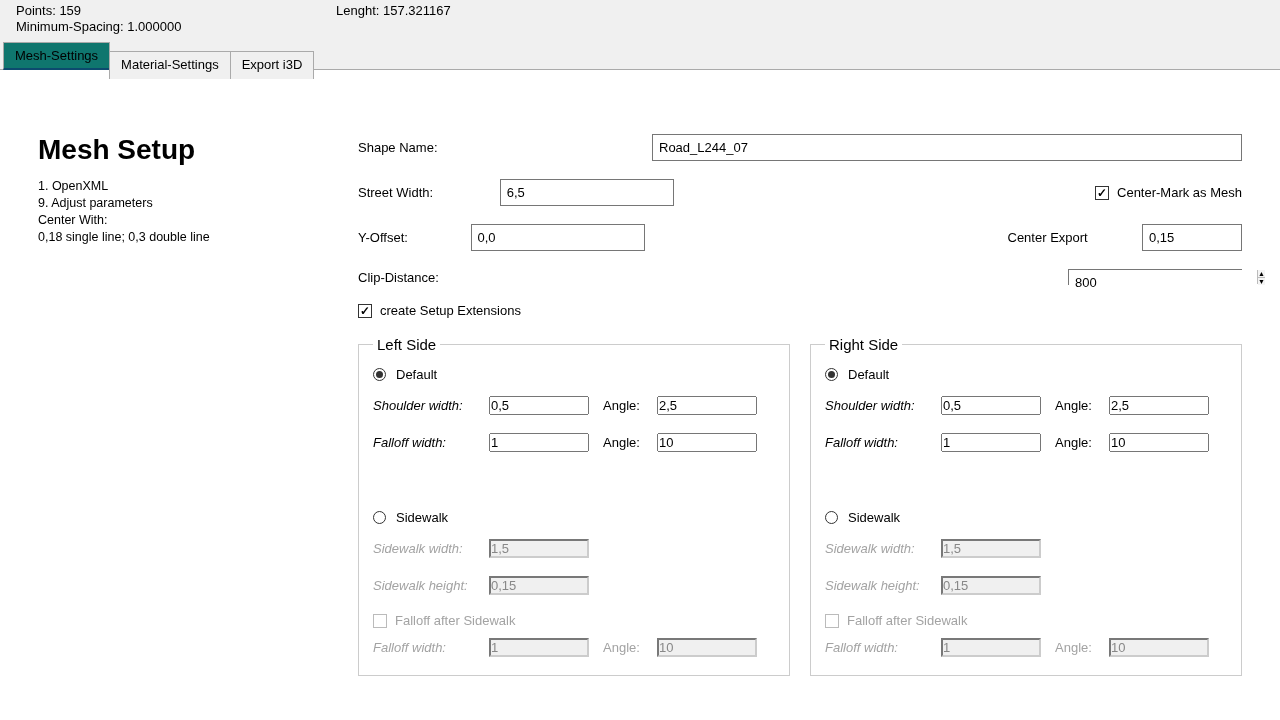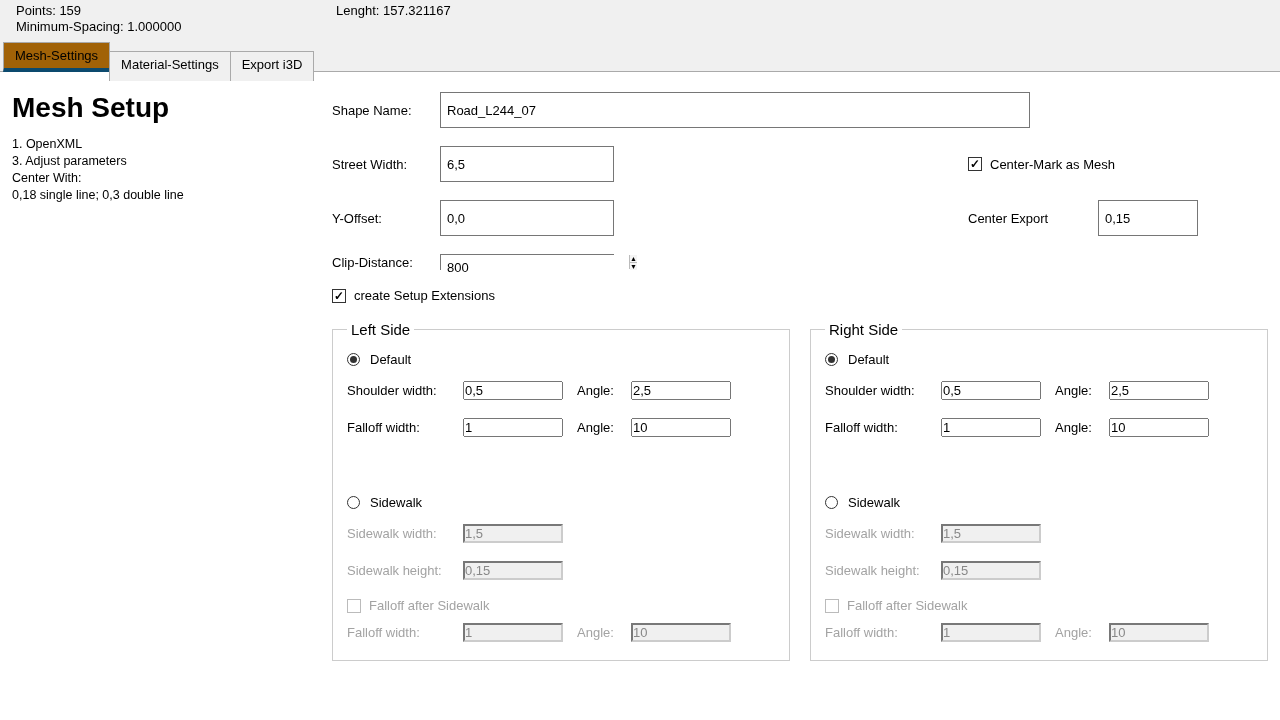--- a/index.html
+++ b/index.html
@@ -2,50 +2,50 @@
 <html><head>
 <meta charset="utf-8">
 <style>
 * { box-sizing: border-box; margin: 0; padding: 0; font-family: "Segoe UI", Tahoma, sans-serif; font-size: 13px; color: #000; }
 body { background: #fff; }
 .header-bar { background: #f0f0f0; padding: 3px 16px 6px; }
 .info-line { margin-bottom: 1px; display: flex; }
 .info-cell { width: 320px; }
 .tab-strip { background: #f0f0f0; display: flex; padding-left: 3px; border-bottom: 1px solid #aaa; }
 .tab { padding: 5px 11px; border: 1px solid #aaa; border-bottom: none; background: #f0f0f0; margin-right: -1px; cursor: pointer; position: relative; top: 10px; }
-.tab.active { background: #a16207; top: 1px; border-bottom: 4px solid #0c4a6e; }
-.content { background: #fff; padding: 20px 12px; display: flex; }
+.tab.active { background: #0f766e; top: 1px; border-bottom: 2px solid #0c4a6e; }
+.content { background: #fff; padding: 20px 38px; display: flex; margin-top: 44px; }
 .left-col { width: 320px; }
 .left-col h1 { font-size: 28px; font-weight: bold; margin-bottom: 12px; }
 .tips p { font-size: 12.5px; line-height: 17px; }
 .right-col { flex: 1; }
-.row { display: flex; align-items: center; margin-bottom: 18px; }
+.row { display: flex; align-items: center; margin-bottom: 18px; justify-content: space-between; }
 .lbl { width: 108px; }
-.row input[type="text"] { height: 36px; border: 1px solid #767676; padding: 0 6px; font-size: 13px; }
+.row input[type="text"] { height: 27px; border: 1px solid #767676; padding: 0 6px; font-size: 13px; }
 .wide { width: 590px; }
 .med { width: 174px; }
 .short { width: 100px; }
 .spacer { width: 354px; display: inline-block; }
 .spinner-wrap { display: flex; width: 174px; border: 1px solid #767676; height: 16px; }
 .spinner-wrap input { border: none !important; flex: 1; height: 24px !important; }
 .spinbtns { width: 17px; border-left: 1px solid #bbb; display: flex; flex-direction: column; }
 .spinbtns div { flex: 1; display: flex; align-items: center; justify-content: center; font-size: 7px; cursor: pointer; background: #f4f4f4; }
 .spinbtns div:first-child { border-bottom: 1px solid #bbb; }
 .cb-wrap { display: flex; align-items: center; gap: 8px; }
 .cb { width: 14px; height: 14px; border: 1px solid #333; display: flex; align-items: center; justify-content: center; cursor: pointer; }
 .cb.checked::after { content: "✓"; font-size: 12px; line-height: 1; font-weight: bold; }
 .cb.disabled { border-color: #bbb; }
 .fieldset-row { display: flex; gap: 20px; }
 fieldset { border: 1px solid #ccc; padding: 8px 14px 18px; flex: 1; }
 legend { padding: 0 4px; font-size: 15px; }
 .radio-row { display: flex; align-items: center; gap: 10px; margin-bottom: 14px; margin-top: 6px; }
 .radio { width: 13px; height: 13px; border: 1px solid #333; border-radius: 50%; display: flex; align-items: center; justify-content: center; cursor: pointer; }
 .radio.selected::after { content: ""; width: 7px; height: 7px; border-radius: 50%; background: #333; }
 .fs-row { display: flex; align-items: center; margin-bottom: 18px; }
-.fs-lbl { width: 116px; }
+.fs-lbl { width: 116px; font-style: italic; }
 .fs-lbl2 { width: 54px; text-align: left; margin-left: 14px; }
 .disabled-txt { color: #a3a3a3; }
 input.disabled { background: #f0f0f0; border-color: #ccc; color: #888; }
 .section-gap { height: 34px; }
 </style>
 </head>
 <body>
 
 <div class="header-bar">
   <div class="info-line">
@@ -61,21 +61,21 @@
   <div class="tab active">Mesh-Settings</div>
   <div class="tab">Material-Settings</div>
   <div class="tab">Export i3D</div>
 </div>
 
 <div class="content">
   <div class="left-col">
     <h1>Mesh Setup</h1>
     <div class="tips">
       <p>1. OpenXML</p>
-      <p>3. Adjust parameters</p>
+      <p>9. Adjust parameters</p>
       <p>Center With:</p>
       <p>0,18 single line; 0,3 double line</p>
     </div>
   </div>
 
   <div class="right-col">
 
     <div class="row">
       <span class="lbl">Shape Name:</span>
       <input type="text" class="wide" value="Road_L244_07" style="">

